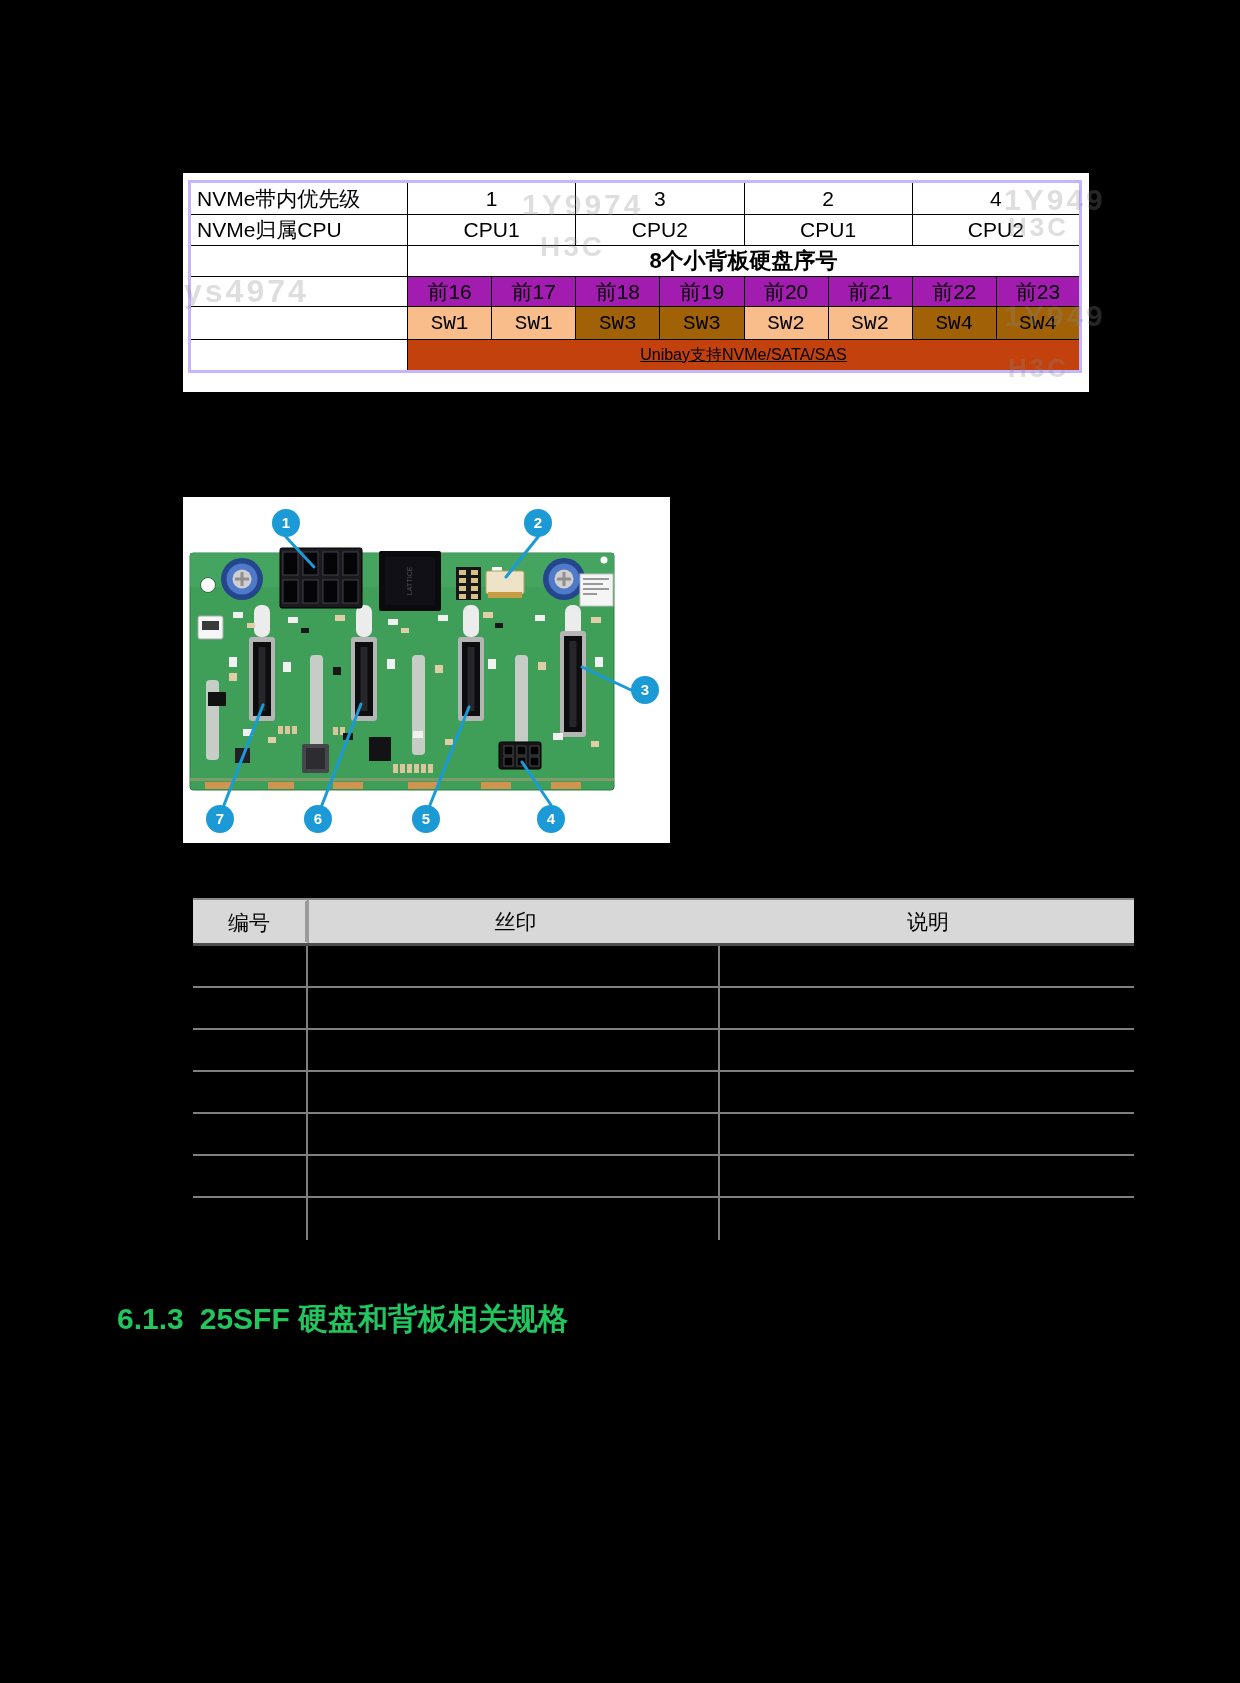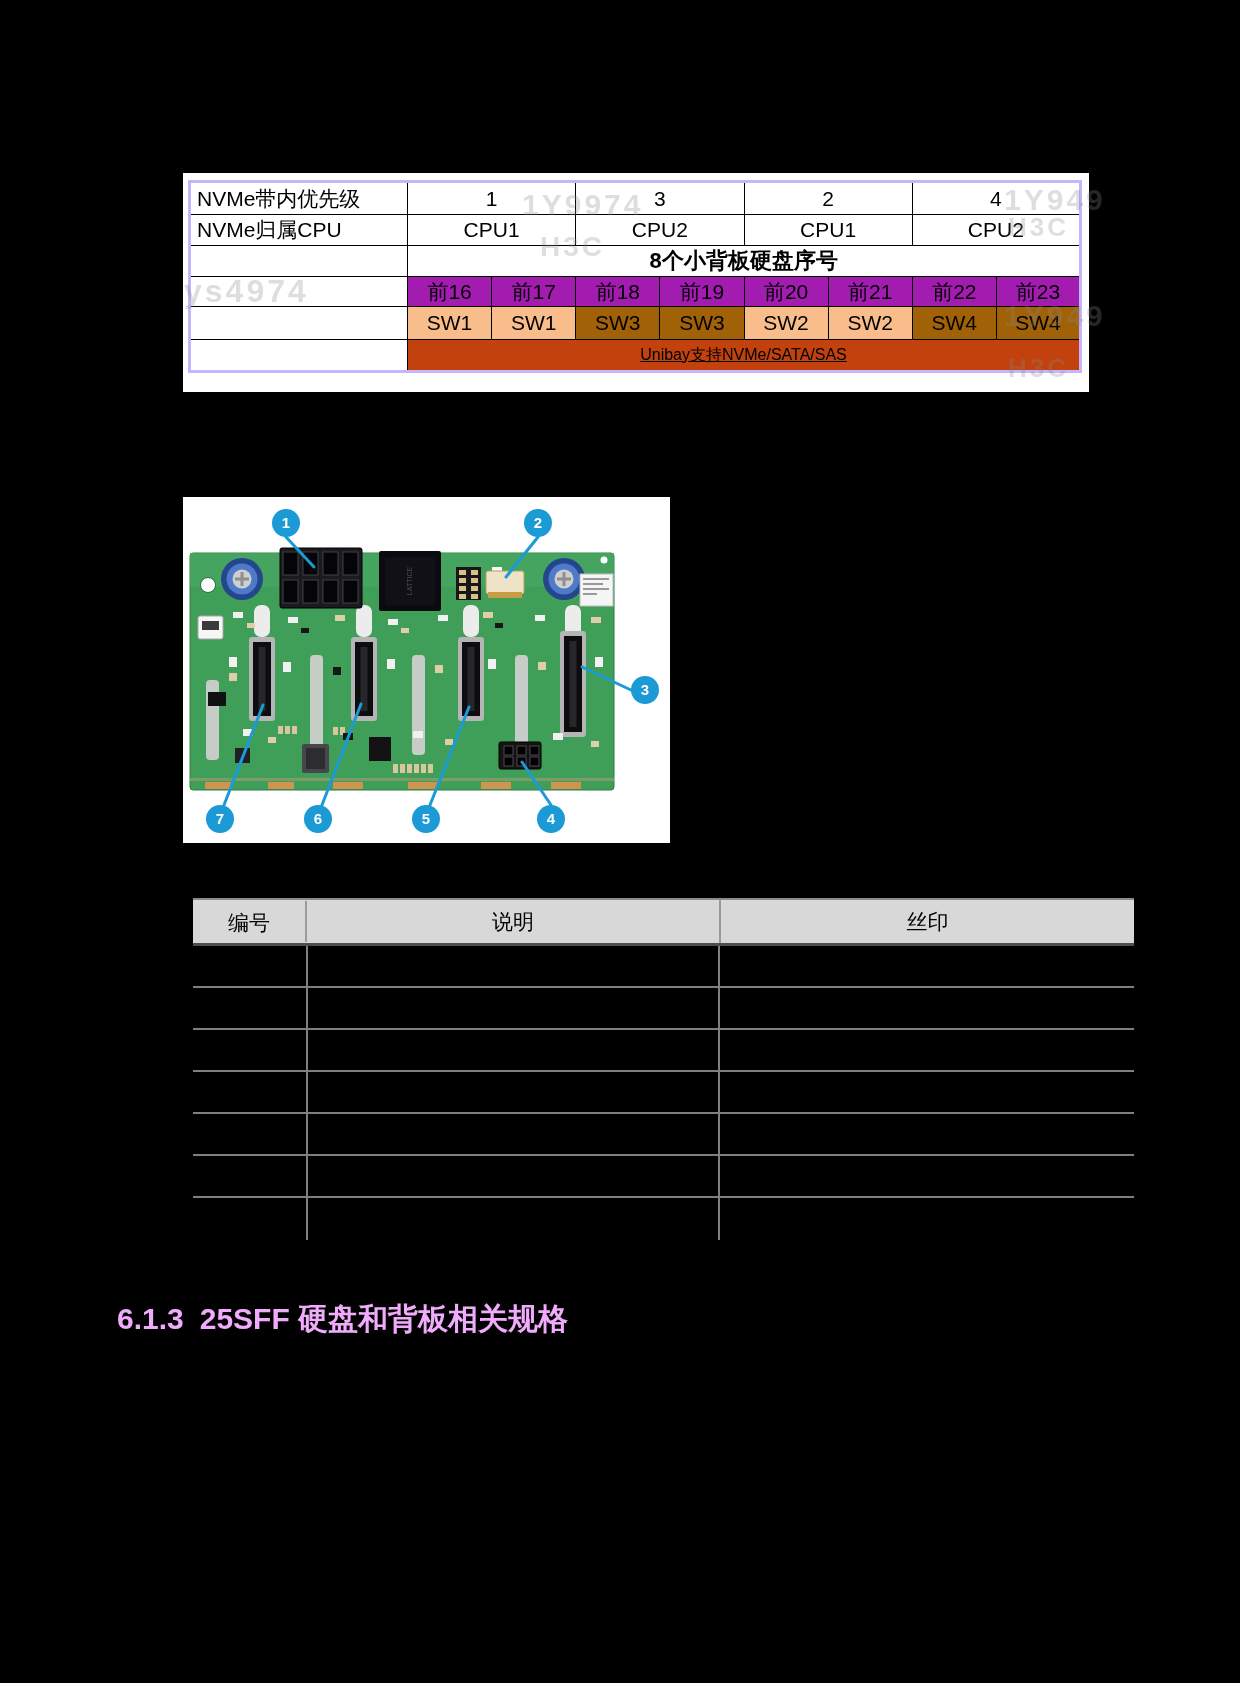--- a/index.html
+++ b/index.html
@@ -40,23 +40,23 @@
     vertical-align:middle;
     padding:0;
     overflow:hidden;
     white-space:nowrap;
   }
   table.nvme td.lbl{text-align:left;padding-left:6px;}
   table.nvme tr.r1 td{height:31px;}
   table.nvme tr.r2 td{height:30px;}
   table.nvme tr.r3 td{height:30px;}
   table.nvme tr.r4 td{height:29px;}
-  table.nvme tr.r5 td{height:32px;}
+  table.nvme tr.r5 td{height:32px;font-family:Liberation Mono, monospace;}
   table.nvme tr.r6 td{height:30px;}
-  td.serial-hdr{font-weight:bold;font-size:22px;font-family:Liberation Mono, monospace;}
+  td.serial-hdr{font-weight:bold;font-size:22px;}
   td.bay{background:#a21caf;}
   td.sw-o{background:#f8bd8a;}
   td.sw-w{background:#a16207;}
   td.unibay{background:#c2410c;font-size:16px;text-decoration:underline;}
   
   .photo-block{
     position:absolute;left:183px;top:497px;width:487px;height:346px;
     background:#fff;
   }
   .callout-num{
@@ -92,21 +92,21 @@
   .desc-row.last{border-bottom:none;}
   .vdiv{
     position:absolute;top:0;width:2px;height:294px;background:#7f7f7f;
   }
   .vdiv.v1{left:113px;}
   .vdiv.v2{left:525px;}
   
   .section-heading{
     position:absolute;left:117px;top:1299px;
     font-size:30px;font-weight:bold;
-    color:#f0abfc;
+    color:#22c55e;
     white-space:nowrap;
   }
   .section-heading .num{margin-right:16px;}
 </style>
 </head>
 <body>
 
 <span class="wm" style="left:522px;top:188px;font-size:30px">1Y9974</span>
 <span class="wm" style="left:540px;top:231px;font-size:28px">H3C</span>
 <span class="wm" style="left:1004px;top:183px;font-size:30px">1Y949</span>
@@ -391,22 +391,22 @@
     <g>
       <circle cx="37" cy="322" r="14" fill="#1b9ad6"></circle>
       <text x="37" y="327" text-anchor="middle" class="callout-num">7</text>
     </g>
   </svg>
 </div>
 
 <div class="desc-table">
   <div class="desc-header">
     <div class="hc hc1">编号</div>
+    <div class="hc hc3">丝印</div>
     <div class="hc hc2">说明</div>
-    <div class="hc hc3">丝印</div>
   </div>
   <div class="desc-body">
     <div class="desc-row"></div>
     <div class="desc-row"></div>
     <div class="desc-row"></div>
     <div class="desc-row"></div>
     <div class="desc-row"></div>
     <div class="desc-row"></div>
     <div class="desc-row last"></div>
     <div class="vdiv v1"></div>

